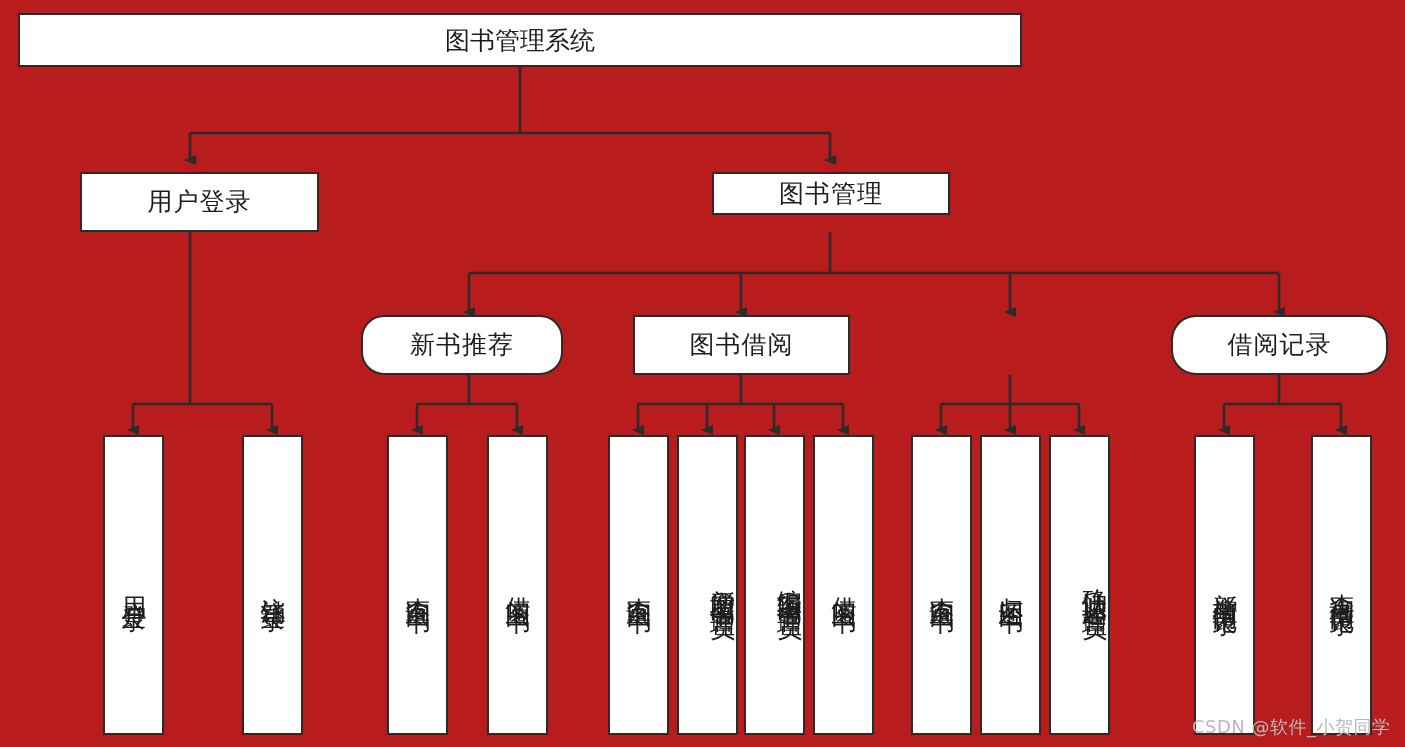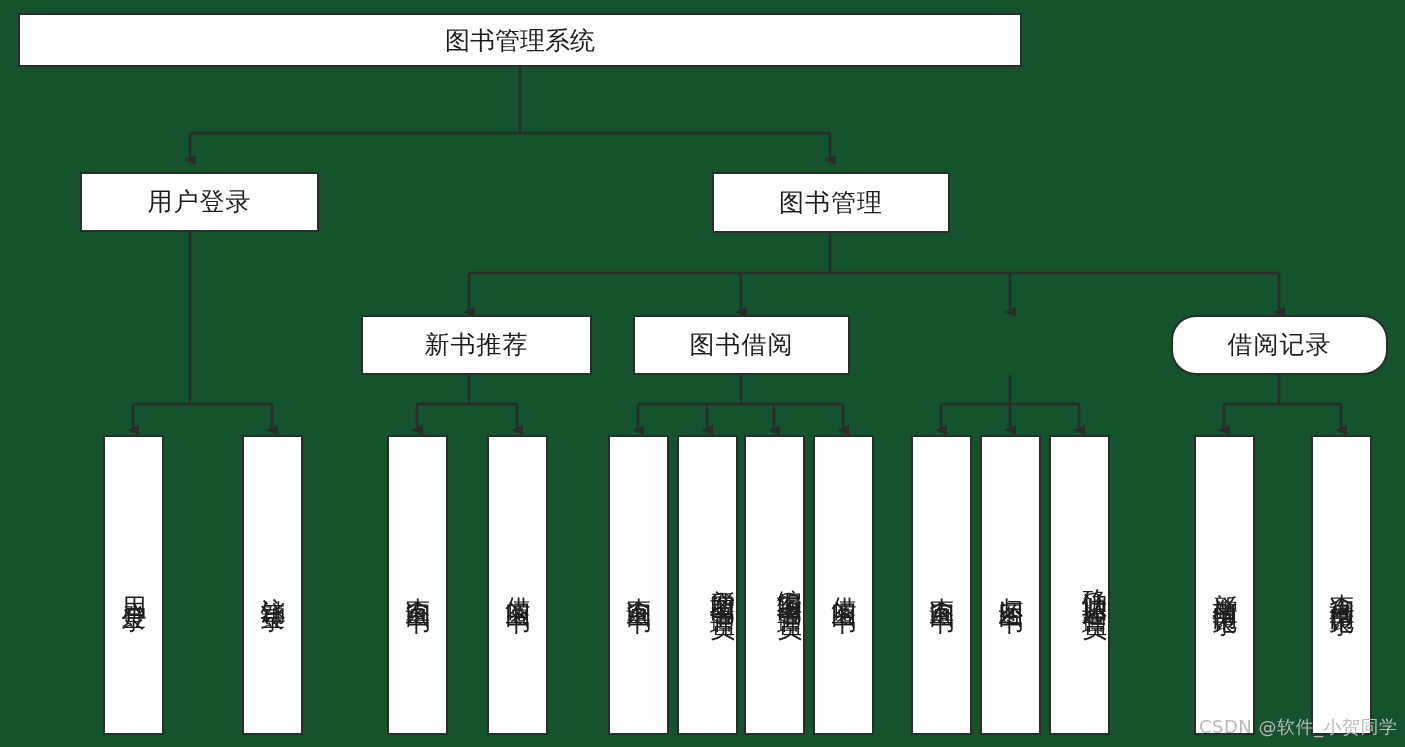--- a/index.html
+++ b/index.html
@@ -8,21 +8,21 @@
     padding: 0;
     background: #ffffff;
   }
   body {
     font-family: "DejaVu Sans", "Liberation Sans", sans-serif;
   }
   #canvas {
     position: relative;
     width: 1405px;
     height: 747px;
-    background: #14532d;
+    background: #b91c1c;
     overflow: hidden;
   }
   svg.wires {
     position: absolute;
     left: 0;
     top: 0;
     width: 1405px;
     height: 747px;
     pointer-events: none;
   }
@@ -134,25 +134,25 @@
     </g>
   </svg>
 
   <div class="node root" style="left:18px; top:13px; width:1004px; height:54px;">
     <span>图书管理系统</span>
   </div>
 
   <div class="node horiz" style="left:80px; top:172px; width:239px; height:60px;">
     <span>用户登录</span>
   </div>
-  <div class="node horiz" style="left:712px; top:172px; width:238px; height:61px;">
+  <div class="node horiz" style="left:712px; top:172px; width:238px; height:43px;">
     <span>图书管理</span>
   </div>
 
-  <div class="node horiz" style="left:361px; top:315px; width:231px; height:60px;">
+  <div class="node horiz" style="left:361px; top:315px; width:202px; height:60px;border-radius:23px;">
     <span>新书推荐</span>
   </div>
   <div class="node horiz" style="left:633px; top:315px; width:217px; height:60px;justify-content:center;">
     <span>图书借阅</span>
   </div>
   <div class="node horiz" style="left:1171px; top:315px; width:217px; height:60px;border-radius:25px;">
     <span>借阅记录</span>
   </div>
 
   <div class="leaf" style="left:103px; top:435px; width:61px; height:300px;">
@@ -192,15 +192,15 @@
     <div class="vtext">确认归还（管理员）</div>
   </div>
 
   <div class="leaf" style="left:1194px; top:435px; width:61px; height:300px;">
     <div class="vtext">新增借阅记录</div>
   </div>
   <div class="leaf" style="left:1311px; top:435px; width:61px; height:300px;">
     <div class="vtext">查询借阅记录</div>
   </div>
 
-  <div class="watermark" style="left:1192px; top:715px;margin-left:7px;">CSDN @软件_小贺同学</div>
+  <div class="watermark" style="left:1192px; top:715px;">CSDN @软件_小贺同学</div>
 
 </div>
 
 </body></html>

